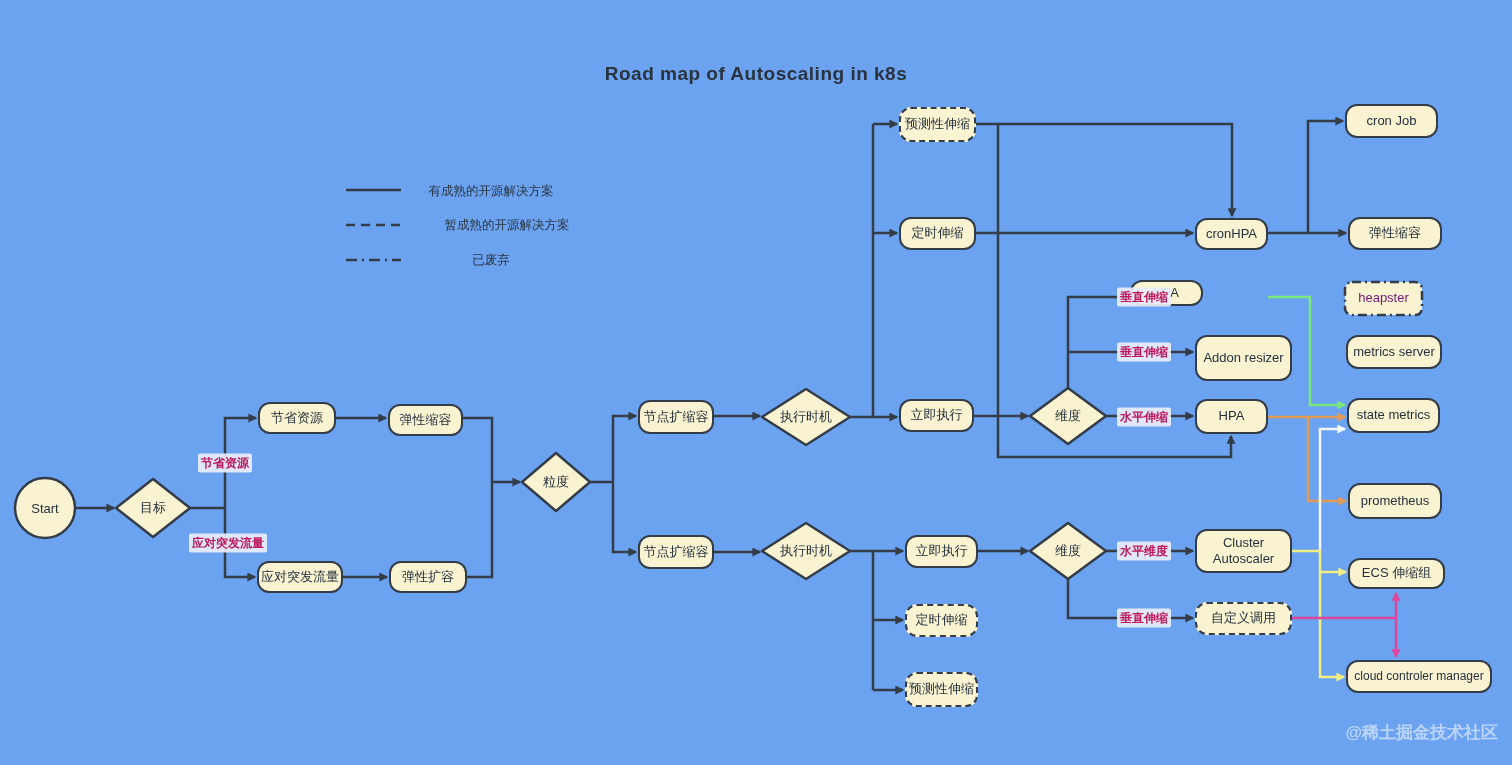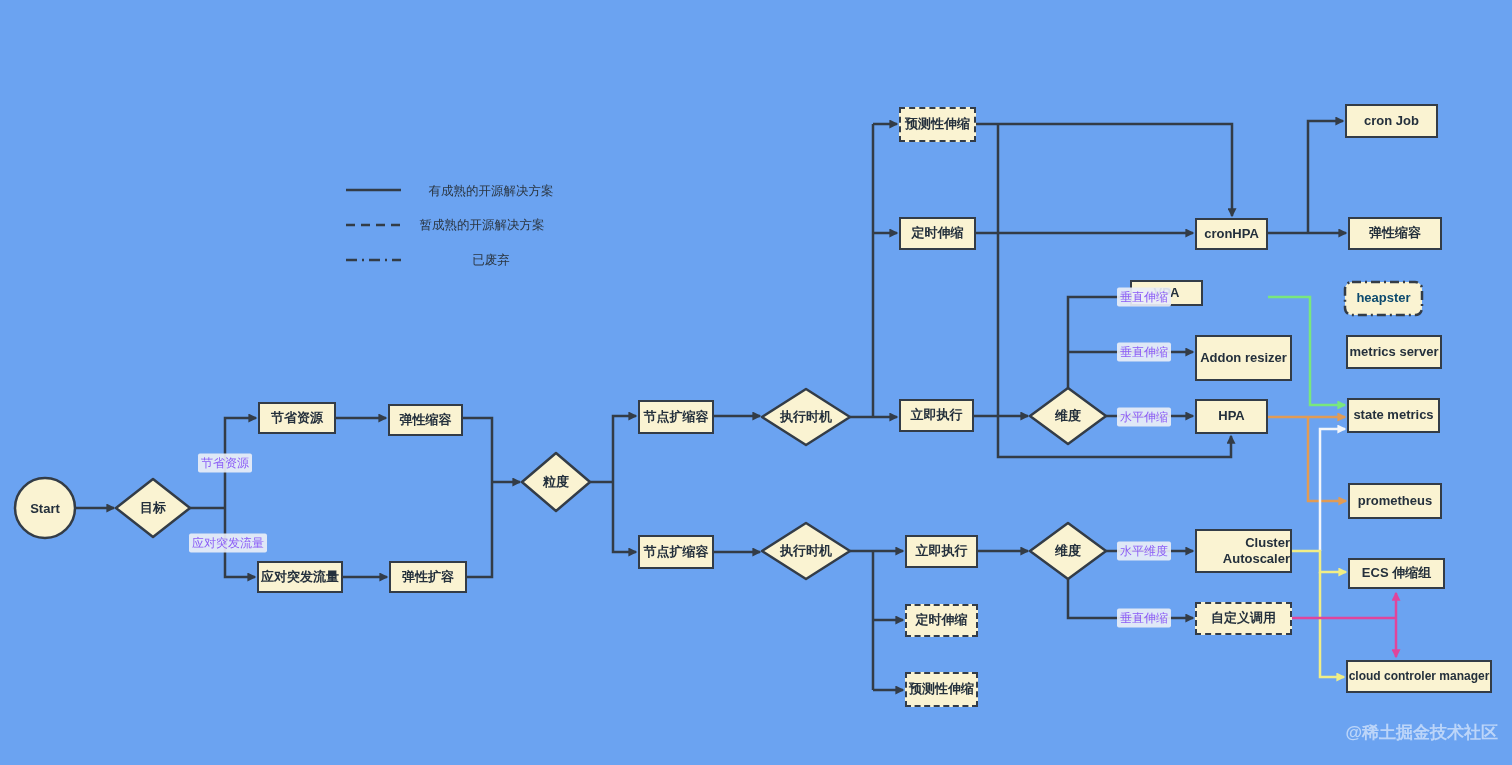--- a/index.html
+++ b/index.html
@@ -8,54 +8,55 @@
     background:#6ba3f1;
     font-family:"Liberation Sans","DejaVu Sans",sans-serif;
   }
   .layer{position:absolute;left:0;top:0;}
   .title{
     position:absolute;left:0;top:63px;width:100%;text-align:center;
     font-size:19px;font-weight:700;letter-spacing:.5px;color:#2a323e;
   }
   .node{
     position:absolute;box-sizing:border-box;z-index:3;
-    background:#faf3d2;border:2.5px solid #333c47;border-radius:0;
-    display:flex;align-items:center;justify-content:center;text-align:right;
-    font-size:13px;font-weight:700;color:#24303c;line-height:1.25;
+    background:#faf3d2;border:2.5px solid #333c47;border-radius:12px;
+    display:flex;align-items:center;justify-content:center;text-align:center;
+    font-size:13px;font-weight:400;color:#24303c;line-height:1.25;
   }
   .node.dashed{border-style:dashed;}
-  .node.ghost{border:none;background:transparent;color:#0c4a6e;}
+  .node.ghost{border:none;background:transparent;color:#701a75;}
   .node.small{font-size:12px;white-space:nowrap;}
   .dlabel{
     position:absolute;z-index:3;transform:translate(-50%,-50%);
-    font-size:13px;font-weight:700;color:#24303c;white-space:nowrap;
+    font-size:13px;font-weight:400;color:#24303c;white-space:nowrap;
   }
   .elabel{
     position:absolute;z-index:4;transform:translate(-50%,-50%);
-    background:rgba(233,238,247,0.92);color:#8b5cf6;
-    font-size:12px;font-weight:400;padding:1px 3px;border-radius:2px;
+    background:rgba(233,238,247,0.92);color:#be185d;
+    font-size:12px;font-weight:700;padding:1px 3px;border-radius:2px;
     white-space:nowrap;
   }
   .llabel{
     position:absolute;z-index:3;transform:translate(-50%,-50%);
     font-size:12.5px;font-weight:400;color:#2a3540;white-space:nowrap;text-align:right;
   }
   .watermark{
     position:absolute;right:14px;top:721px;z-index:5;
     font-size:17px;font-weight:700;color:rgba(255,255,255,0.55);
   }
   svg .edge{fill:none;stroke:#333c47;stroke-width:2.5;}
   svg .cedge{fill:none;stroke-width:2.5;}
   svg .shape{fill:#faf3d2;stroke:#333c47;stroke-width:2.5;stroke-linejoin:round;}
 </style>
 </head>
 <body>
 
 <div class="canvas">
 
+  <div class="title">Road map of Autoscaling in k8s</div>
 
   <svg class="layer" width="1512" height="765" viewBox="0 0 1512 765">
     <defs>
       <marker id="m-dark" viewBox="0 0 10 10" refX="8.5" refY="5" markerWidth="11" markerHeight="9" markerUnits="userSpaceOnUse" orient="auto">
         <path d="M0,0 L10,5 L0,10 Z" fill="#333c47"></path>
       </marker>
       <marker id="m-green" viewBox="0 0 10 10" refX="8.5" refY="5" markerWidth="11" markerHeight="9" markerUnits="userSpaceOnUse" orient="auto">
         <path d="M0,0 L10,5 L0,10 Z" fill="#79e77d"></path>
       </marker>
       <marker id="m-orange" viewBox="0 0 10 10" refX="8.5" refY="5" markerWidth="11" markerHeight="9" markerUnits="userSpaceOnUse" orient="auto">
@@ -134,21 +135,21 @@
       <polygon class="shape" points="522,482 556,453 590,482 556,511"></polygon>
       <polygon class="shape" points="762,417 806,389 850,417 806,445"></polygon>
       <polygon class="shape" points="1030,416 1068,388 1106,416 1068,444"></polygon>
       <polygon class="shape" points="762,551 806,523 850,551 806,579"></polygon>
       <polygon class="shape" points="1030,551 1068,523 1106,551 1068,579"></polygon>
       <rect class="shape" x="1345" y="282" width="77" height="33" rx="7" stroke-dasharray="9 4 2 4"></rect>
     </g>
   </svg>
 
   <div class="llabel" style="left:491px;top:191px">有成熟的开源解决方案</div>
-  <div class="llabel" style="left:482px;top:225px">暂成熟的开源解决方案</div>
+  <div class="llabel" style="left:507px;top:225px">暂成熟的开源解决方案</div>
   <div class="llabel" style="left:491px;top:260px">已废弃</div>
 
   <div class="dlabel" style="left:45px;top:508px">Start</div>
   <div class="dlabel" style="left:153px;top:508px">目标</div>
   <div class="dlabel" style="left:556px;top:482px">粒度</div>
   <div class="dlabel" style="left:806px;top:417px">执行时机</div>
   <div class="dlabel" style="left:1068px;top:416px">维度</div>
   <div class="dlabel" style="left:806px;top:551px">执行时机</div>
   <div class="dlabel" style="left:1068px;top:551px">维度</div>
 

